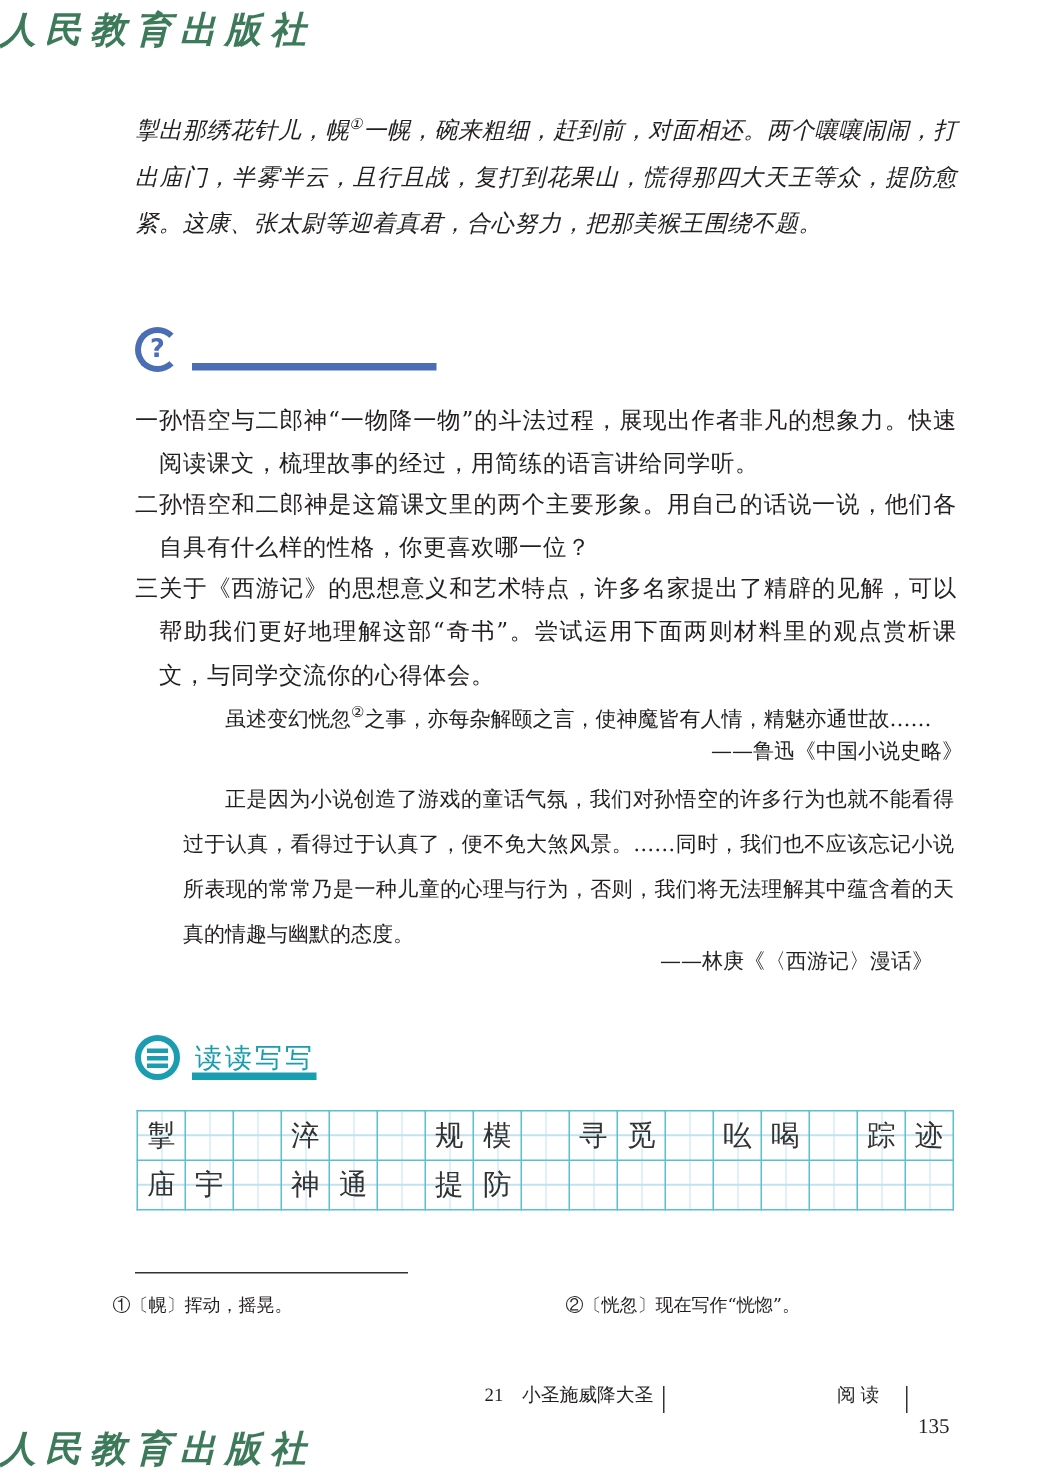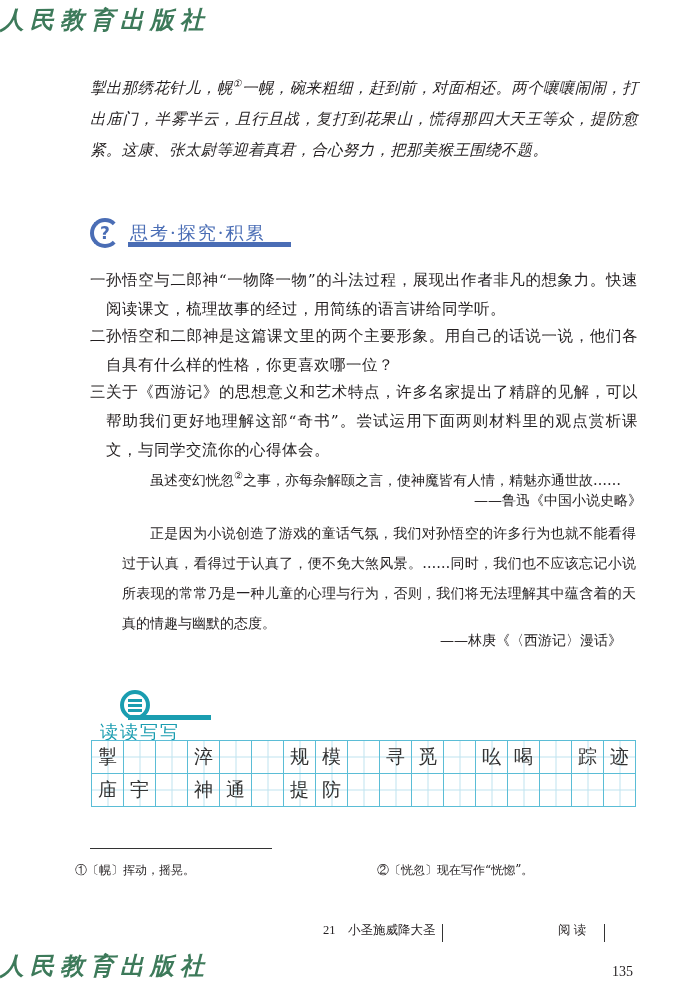--- a/index.html
+++ b/index.html
@@ -39,21 +39,20 @@
 <body>
 
 <div class="publisher top">人民教育出版社</div>
 
 <div class="para" style="top:68px;"><span>掣出那绣花针儿，幌</span><sup>①</sup><span>一幌，碗来粗细，赶到前，对面相还。两个嚷嚷闹闹，打出庙门，半雾半云，且行且战，复打到花果山，慌得那四大天王等众，提防愈紧。这康、张太尉等迎着真君，合心努力，把那美猴王围绕不题。</span></div>
 
 <div class="section-head" style="top:218px;">
   <div class="section-icon" style="border:4px solid #4a6db5; border-right-color:transparent;">
     <span style="color:#4a6db5; font-weight:bold; font-size:17px; font-family:'DejaVu Sans',sans-serif;">?</span>
   </div>
-  <span class="section-title" style="color:#4a6db5;">思考·探究·积累</span>
 </div>
 <div class="section-bar" style="left:128px; top:242px; width:163px; background:#4a6db5;"></div>
 
 <div class="q" style="top:266px;">
   <span class="num">一</span>
   <span class="txt">孙悟空与二郎神“一物降一物”的斗法过程，展现出作者非凡的想象力。快速阅读课文，梳理故事的经过，用简练的语言讲给同学听。</span>
 </div>
 <div class="q" style="top:322px;">
   <span class="num">二</span>
   <span class="txt">孙悟空和二郎神是这篇课文里的两个主要形象。用自己的话说一说，他们各自具有什么样的性格，你更喜欢哪一位？</span>
@@ -62,21 +61,21 @@
   <span class="num">三</span>
   <span class="txt">关于《西游记》的思想意义和艺术特点，许多名家提出了精辟的见解，可以帮助我们更好地理解这部“奇书”。尝试运用下面两则材料里的观点赏析课文，与同学交流你的心得体会。</span>
 </div>
 
 <div class="quote" style="top:461px; left:150px; width:490px;"><span>虽述变幻恍忽</span><sup>②</sup><span>之事，亦每杂解颐之言，使神魔皆有人情，精魅亦通世故……</span></div>
 <div class="attrib" style="top:492px; left:474px;">——鲁迅《中国小说史略》</div>
 
 <div class="quote" style="top:518px; text-indent:28px;">正是因为小说创造了游戏的童话气氛，我们对孙悟空的许多行为也就不能看得过于认真，看得过于认真了，便不免大煞风景。……同时，我们也不应该忘记小说所表现的常常乃是一种儿童的心理与行为，否则，我们将无法理解其中蕴含着的天真的情趣与幽默的态度。</div>
 <div class="attrib" style="top:632px; left:440px;">——林庚《〈西游记〉漫话》</div>
 
-<div class="section-head" style="top:690px;flex-direction:column;">
+<div class="section-head" style="top:690px;">
   <div class="section-icon" style="border:4px solid #1a9db0; flex-direction:column; gap:2px;">
     <span style="display:block; width:14px; height:3px; background:#1a9db0;"></span>
     <span style="display:block; width:14px; height:3px; background:#1a9db0;"></span>
     <span style="display:block; width:14px; height:3px; background:#1a9db0;"></span>
   </div>
   <span class="section-title" style="color:#1a9db0;">读读写写</span>
 </div>
 <div class="section-bar" style="left:128px; top:715px; width:83px; background:#1a9db0;"></div>
 
 <table class="grid">
@@ -123,15 +122,15 @@
   </table>
 
 <div class="fn-rule"></div>
 <div class="footnote" style="left:75px;">①〔幌〕挥动，摇晃。</div>
 <div class="footnote" style="left:377px;">②〔恍忽〕现在写作“恍惚”。</div>
 
 <div class="footer" style="left:323px;">21　小圣施威降大圣</div>
 <div class="footer-bar" style="left:442px;"></div>
 <div class="footer" style="left:558px;">阅 读</div>
 <div class="footer-bar" style="left:604px;"></div>
-<div class="footer" style="left:612px; font-size:14px; top:964px;">135</div>
+<div class="footer" style="left:612px; font-size:14px; top:944px;">135</div>
 
 <div class="publisher bottom">人民教育出版社</div>
 
 </body></html>

